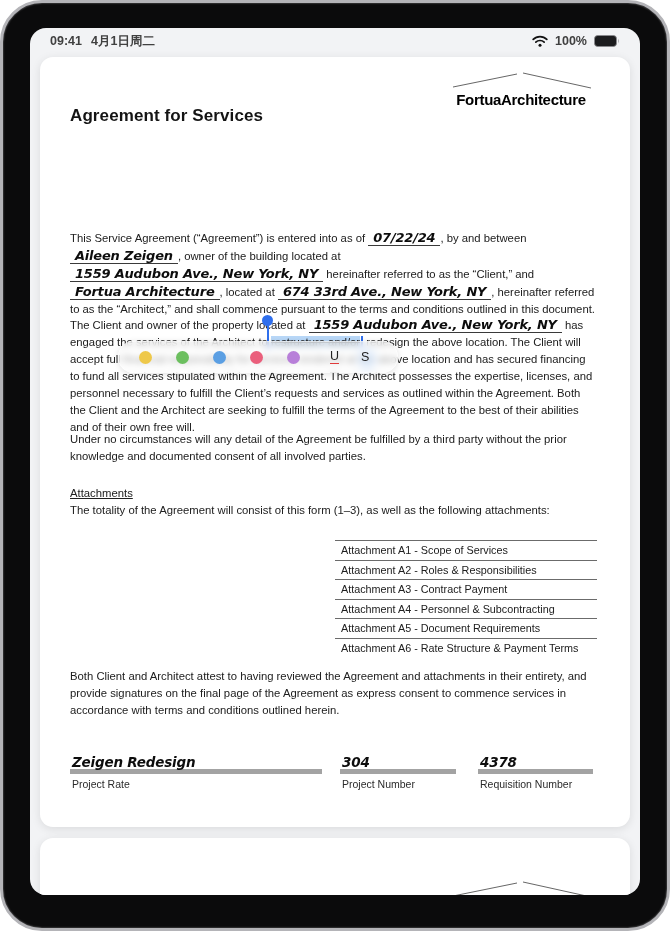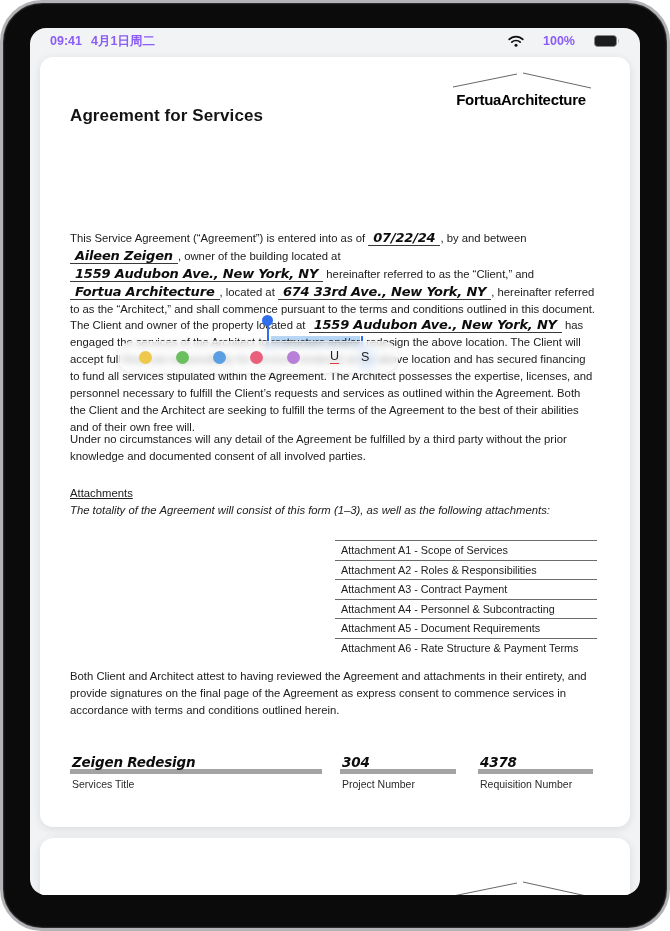--- a/index.html
+++ b/index.html
@@ -8,44 +8,44 @@
   
   .device { position:absolute; left:0; top:0; width:670px; height:931px;
             border-radius:42px; background:#0b0b0c; border:3px solid #b4b4b8;
             box-shadow: inset 0 0 2px rgba(255,255,255,.5); }
   .screen { position:absolute; left:27px; top:25px; width:610px; height:867px;
             border-radius:16px; background:#f2f3f5; overflow:hidden; }
 
   
   .statusbar { position:absolute; left:0; top:0; width:100%; height:26px;
                display:flex; align-items:center; justify-content:space-between;
-               padding:0 20px 0 20px; color:#8b5cf6; }
+               padding:0 20px 0 20px; color:#404040; }
   .sb-left { display:flex; gap:9px; align-items:center; font-size:12.5px; font-weight:700; }
-  .sb-right { display:flex; gap:19px; align-items:center; font-size:12.5px; font-weight:600; }
+  .sb-right { display:flex; gap:7px; align-items:center; font-size:12.5px; font-weight:600; }
   .sb-right svg { display:block; }
 
   
   .page { position:absolute; left:10px; width:590px; background:#ffffff;
           border-radius:13px; box-shadow:0 2px 10px rgba(0,0,0,.10); }
   .page-1 { top:29px; height:770px; }
   .page-2 { top:810px; height:120px; }
 
   .doc-header-title { position:absolute; left:30px; top:36px; font-size:17px; font-weight:700;
                       letter-spacing:.1px; color:#141414;margin-top:13px; }
   .logo { position:absolute; right:34px; top:13px; width:150px; text-align:center; }
   .logo .roof { display:block; margin:0 auto 1px auto; }
   .logo .brand { font-size:15px; font-weight:700; letter-spacing:-.3px; color:#000000; white-space:nowrap; }
 
   .para { position:absolute; left:30px; right:34px; font-size:11.3px; line-height:17px;
           color:#202020; font-weight:400; }
   .p1 { top:172px; }
   .p2 { top:259px; }
   .p3 { top:374px; }
   .attach-head { top:428px; text-decoration:underline; }
-  .attach-intro { top:445px;font-style:italic; }
+  .attach-intro { top:445px; }
   .closing { top:611px; }
 
   .hand { font-family:"DejaVu Sans", sans-serif; font-style:italic; font-weight:700;
           font-size:13px; border-bottom:1px solid #3a3a3a; padding:0 5px 0 5px;
           color:#0d0d0d; white-space:nowrap; letter-spacing:-.2px; }
 
   
   .sel { position:relative; background:#b9d8f8; text-decoration:line-through;
          text-decoration-thickness:1.4px; color:#1f1f1f; }
   .sel-handle { position:absolute; left:-4px; top:-12px; width:2.5px; height:26px;
@@ -147,21 +147,21 @@
         <div class="attach-row">Attachment A3 - Contract Payment</div>
         <div class="attach-row">Attachment A4 - Personnel &amp; Subcontracting</div>
         <div class="attach-row">Attachment A5 - Document Requirements</div>
         <div class="attach-row">Attachment A6 - Rate Structure &amp; Payment Terms</div>
       </div>
 
       <div class="para closing">Both Client and Architect attest to having reviewed the Agreement and attachments in their entirety, and provide signatures on the final page of the Agreement as express consent to commence services in accordance with terms and conditions outlined herein.</div>
 
       <div class="sig-field sig-1">
         <div class="sig-value">Zeigen Redesign</div>
-        <div class="sig-label">Services Title</div>
+        <div class="sig-label">Project Rate</div>
       </div>
       <div class="sig-field sig-2">
         <div class="sig-value">304</div>
         <div class="sig-label">Project Number</div>
       </div>
       <div class="sig-field sig-3">
         <div class="sig-value">4378</div>
         <div class="sig-label">Requisition Number</div>
       </div>
     </div>

